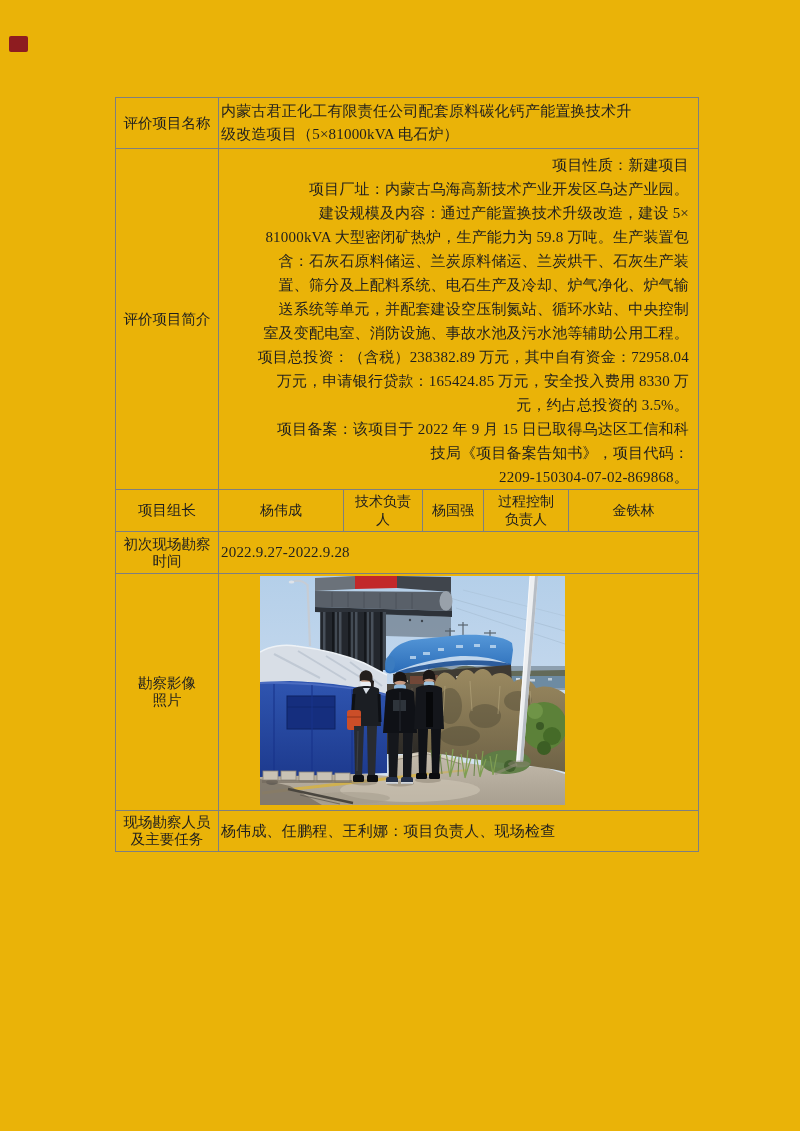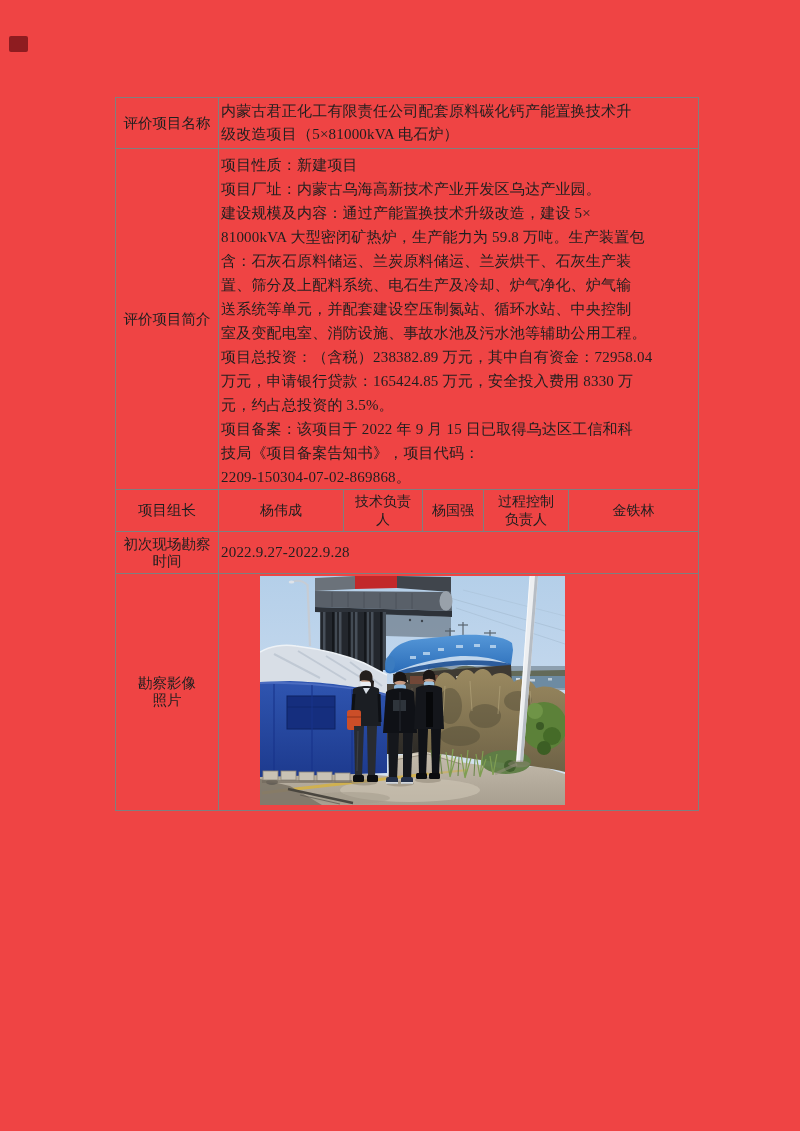--- a/index.html
+++ b/index.html
@@ -1,20 +1,20 @@
 <!DOCTYPE html>
 <html><head>
 <meta charset="utf-8">
 <style>
   html,body{margin:0;padding:0;}
   body{background:#e9e9e9;}
   .page{
     position:relative;
     width:800px;height:1131px;
-    background:#ef4444;
+    background:#eab308;
     margin:0 auto;
     overflow:hidden;
     font-family:"Liberation Serif","DejaVu Serif",serif;
   }
   .red-marker{
     position:absolute;left:9px;top:36px;width:19px;height:16px;
     border-radius:2px;background:#8e1c20;
   }
   table.doc{
     position:absolute;left:115px;top:97px;
@@ -35,21 +35,22 @@
   td.val{
     font-size:15px;
     padding:2px 2px;
     white-space:pre-line;
     line-height:23px;
     letter-spacing:0.2px;
   }
   td.intro{
     vertical-align:top;
     line-height:24px;
-    padding:4px 9px 0 2px;
+    padding:4px 9px 0 16px;
+    text-align:right;
   }
   td.ctr{
     text-align:center;font-size:14px;line-height:18px;
     white-space:pre;padding:0;
   }
   td.photocell{position:relative;padding:0;}
   .photo-wrap{position:absolute;left:41px;top:2px;width:305px;height:229px;}
 </style>
 </head>
 <body>
@@ -376,16 +377,21 @@
               <polygon points="158,153 168,153 166,200 159,200" fill="#101217"></polygon>
               <polygon points="171,153 181,153 179,200 172,200" fill="#101217"></polygon>
               <rect x="156" y="197" width="11" height="6" rx="1.5" fill="#0b0c0f"></rect>
               <rect x="169" y="197" width="11" height="6" rx="1.5" fill="#0b0c0f"></rect>
             </g>
           </svg>
         </div>
       </td>
     </tr>
 
+    <tr style="height:41px">
+      <td class="lbl">现场勘察人员
+及主要任务</td>
+      <td class="val" colspan="5">杨伟成、任鹏程、王利娜：项目负责人、现场检查</td>
+    </tr>
 
   </tbody>
     </table>
 </div>
 
 </body></html>

